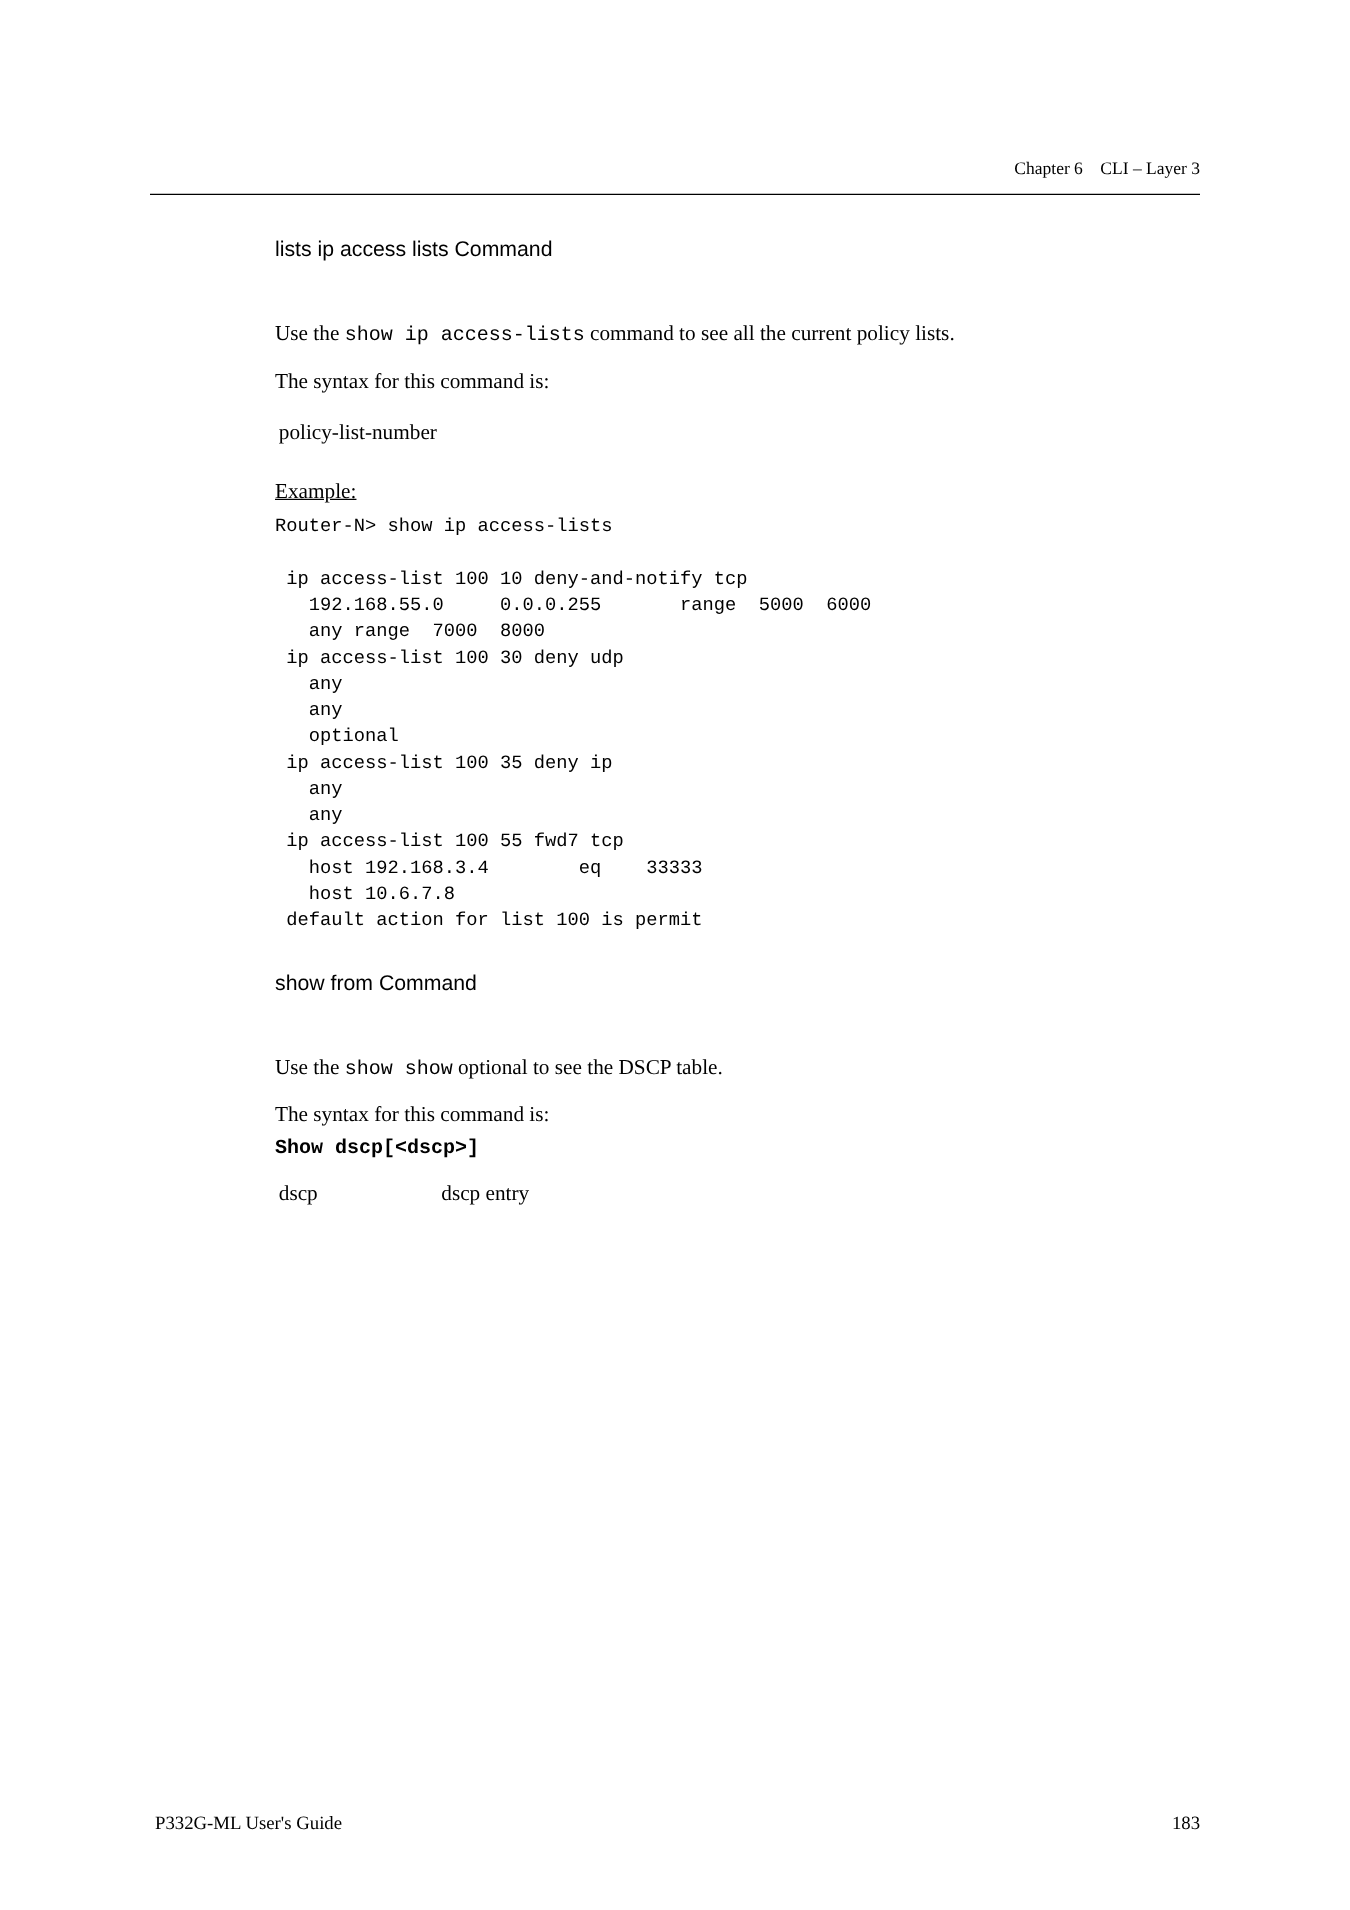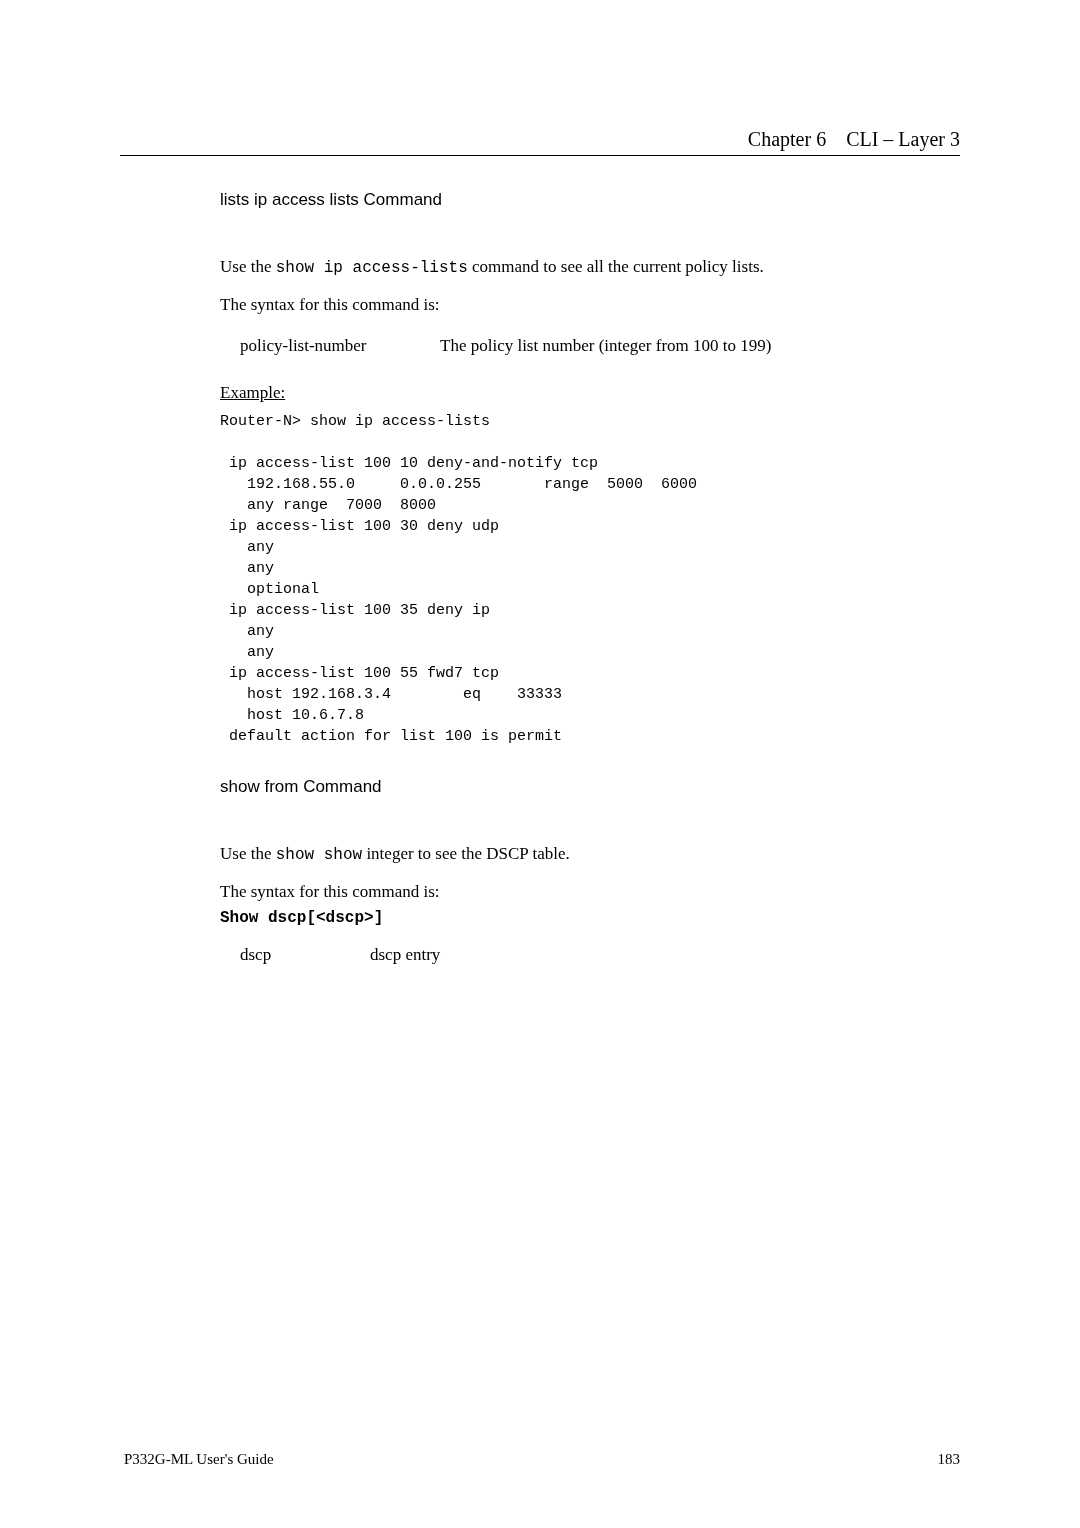--- a/index.html
+++ b/index.html
@@ -20,21 +20,21 @@
       border-top: 1px solid #000;
       position: absolute;
       top: 155px;
       left: 120px;
       right: 120px;
     }
     .chapter-label {
       position: absolute;
       top: 128px;
       right: 120px;
-      font-size: 20px;
+      font-size: 14px;
       font-family: Georgia, serif;
     }
     .content {
       margin-top: 50px;
     }
     .section-title {
       font-family: Arial, Helvetica, sans-serif;
       font-size: 17px;
       font-weight: normal;
       margin-bottom: 6px;
@@ -56,21 +56,21 @@
       font-size: 16px;
     }
     .syntax-line {
       margin-top: 12px;
       margin-bottom: 4px;
     }
     .param-row {
       display: flex;
       margin-top: 18px;
       margin-bottom: 18px;
-      margin-left: 20px;
+      margin-left: 3px;
     }
     .param-name {
       width: 200px;
       font-family: Georgia, serif;
       font-size: 17px;
     }
     .param-desc {
       font-family: Georgia, serif;
       font-size: 17px;
     }
@@ -112,21 +112,20 @@
 
   <div class="section-title">lists ip access lists Command</div>
   <div class="body-text">
     <span>Use the </span><span class="mono">show ip access-lists</span><span> command to see all the current policy lists.</span>
   </div>
 
   <div class="body-text syntax-line">The syntax for this command is:</div>
 
   <div class="param-row">
     <div class="param-name">policy-list-number</div>
-    <div class="param-desc">The policy list number (integer from 100 to 199)</div>
   </div>
 
   <div class="body-text example-label">Example:</div>
   <div class="code-block">Router-N&gt; show ip access-lists
 
  ip access-list 100 10 deny-and-notify tcp
    192.168.55.0     0.0.0.255       range  5000  6000
    any range  7000  8000
  ip access-list 100 30 deny udp
    any
@@ -137,21 +136,21 @@
    any
  ip access-list 100 55 fwd7 tcp
    host 192.168.3.4        eq    33333
    host 10.6.7.8
  default action for list 100 is permit</div>
 
   <div class="section-gap"></div>
 
   <div class="section-title">show from Command</div>
   <div class="body-text">
-    <span>Use the </span><span class="mono">show show</span><span> integer to see the DSCP table.</span>
+    <span>Use the </span><span class="mono">show show</span><span> optional to see the DSCP table.</span>
   </div>
 
   <div class="body-text syntax-line">The syntax for this command is:</div>
   <div class="mono-bold">Show dscp[&lt;dscp&gt;]</div>
 
   <div class="param-row">
     <div class="param-name" style="width:130px">dscp</div>
     <div class="param-desc">dscp entry</div>
   </div>
 

